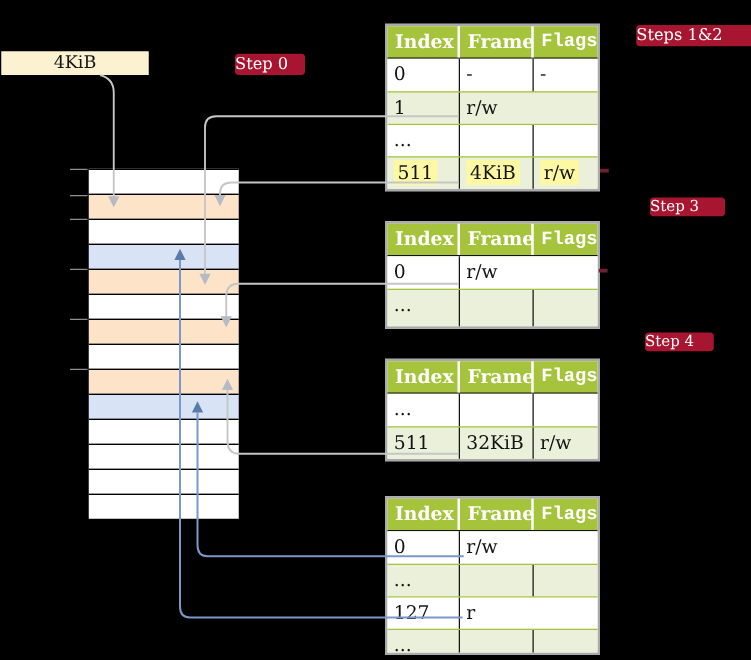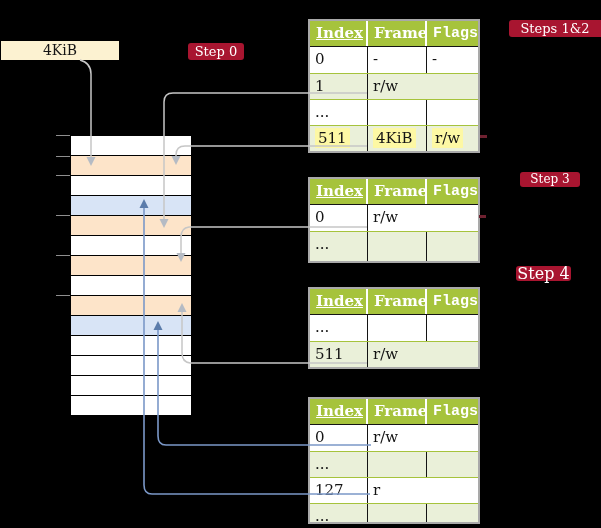--- a/index.html
+++ b/index.html
@@ -4,45 +4,45 @@
 <style>
   html,body{margin:0;padding:0;background:#000;}
   #stage{position:relative;width:601px;height:528px;background:#000;overflow:hidden;
          font-family:"DejaVu Serif", serif;}
 
   
   .addr-label{position:absolute;left:1px;top:41px;width:118px;height:19px;
     background:#fcf2d1;color:#151515;font-size:14px;line-height:19px;text-align:center;}
 
   
-  .badge{position:absolute;background:#a81530;color:#fff;text-align:center;
+  .badge{position:absolute;background:#a81530;color:#fff;text-align:left;
     border-radius:3px;font-size:13px;}
   #badge-step0{left:188px;top:43px;width:56px;height:17px;line-height:17px;}
   #badge-steps12{left:509px;top:20px;width:92px;height:17px;line-height:17px;border-radius:3px 0 0 3px;}
-  #badge-step3{left:520px;top:172px;width:60px;height:15px;line-height:15px;font-size:12px;}
-  #badge-step4{left:516px;top:266px;width:55px;height:15px;line-height:15px;font-size:16px;}
+  #badge-step3{left:520px;top:158px;width:60px;height:15px;line-height:15px;font-size:12px;}
+  #badge-step4{left:516px;top:266px;width:55px;height:15px;line-height:15px;font-size:12px;}
 
   
   .mem{position:absolute;left:70px;top:135px;width:120px;
        border-left:1px solid #000;border-right:1px solid #000;border-bottom:1px solid #000;}
   .mem-row{height:20px;box-sizing:border-box;border-top:1px solid #000;background:#fff;}
   .mem-row[data-type="table"]{background:#fde4c9;}
   .mem-row[data-type="page"]{background:#d8e4f6;}
   .mem-row[data-type="empty"]{background:#ffffff;}
   .tick{position:absolute;left:56px;width:14px;height:1px;background:#8f8f8f;}
 
   
   .pt{position:absolute;left:308px;width:172px;border:2px solid #a9a9a9;
       background:#fff;box-sizing:border-box;}
   #pt1{top:19px;} #pt2{top:177px;} #pt3{top:287px;} #pt4{top:397px;}
   .pt-h{display:flex;background:#a6c33c;height:26px;box-sizing:border-box;
         border-bottom:1px solid #141414;}
   .pt-hc{color:#fff;font-weight:bold;font-size:15px;line-height:25px;
          padding-left:6px;box-sizing:border-box;}
-  .pt-hc.c1{width:57px;text-decoration:underline;} .pt-hc.c2{width:59px;} .pt-hc.c3{flex:1;font-family:Liberation Mono, monospace;}
+  .pt-hc.c1{width:57px;} .pt-hc.c2{width:59px;} .pt-hc.c3{flex:1;font-family:Liberation Mono, monospace;}
   .pt-hc.c2,.pt-hc.c3{border-left:2px solid #fff;}
   .pt-r{display:flex;height:26px;box-sizing:border-box;background:#fff;}
   .pt-r + .pt-r{border-top:1px solid #a6c33c;}
   .pt-r.alt{background:#eaf0d9;}
   .pt-r.tall{height:30px;} .pt-r.short{height:19px;line-height:18px;}
   .pt-c{font-size:15px;color:#141414;line-height:25px;padding-left:5px;box-sizing:border-box;}
   .pt-c.c1{width:57px;} .pt-c.c2{width:59px;} .pt-c.c3{flex:1;}
   .pt-c.c2,.pt-c.c3{border-left:1px solid #141414;}
   .hl{background:#fdf8a4;padding:1px 3px;}
 
@@ -142,20 +142,21 @@
       <div class="pt-hc c2">Frame</div>
       <div class="pt-hc c3">Flags</div>
     </div>
     <div class="pt-r">
       <div class="pt-c c1">...</div>
       <div class="pt-c c2"></div>
       <div class="pt-c c3"></div>
     </div>
     <div class="pt-r alt">
       <div class="pt-c c1">511</div>
+      <div class="pt-c c2">32KiB</div>
       <div class="pt-c c3">r/w</div>
     </div>
   </div>
 
   <div class="pt" id="pt4">
     <div class="pt-h">
       <div class="pt-hc c1">Index</div>
       <div class="pt-hc c2">Frame</div>
       <div class="pt-hc c3">Flags</div>
     </div>

